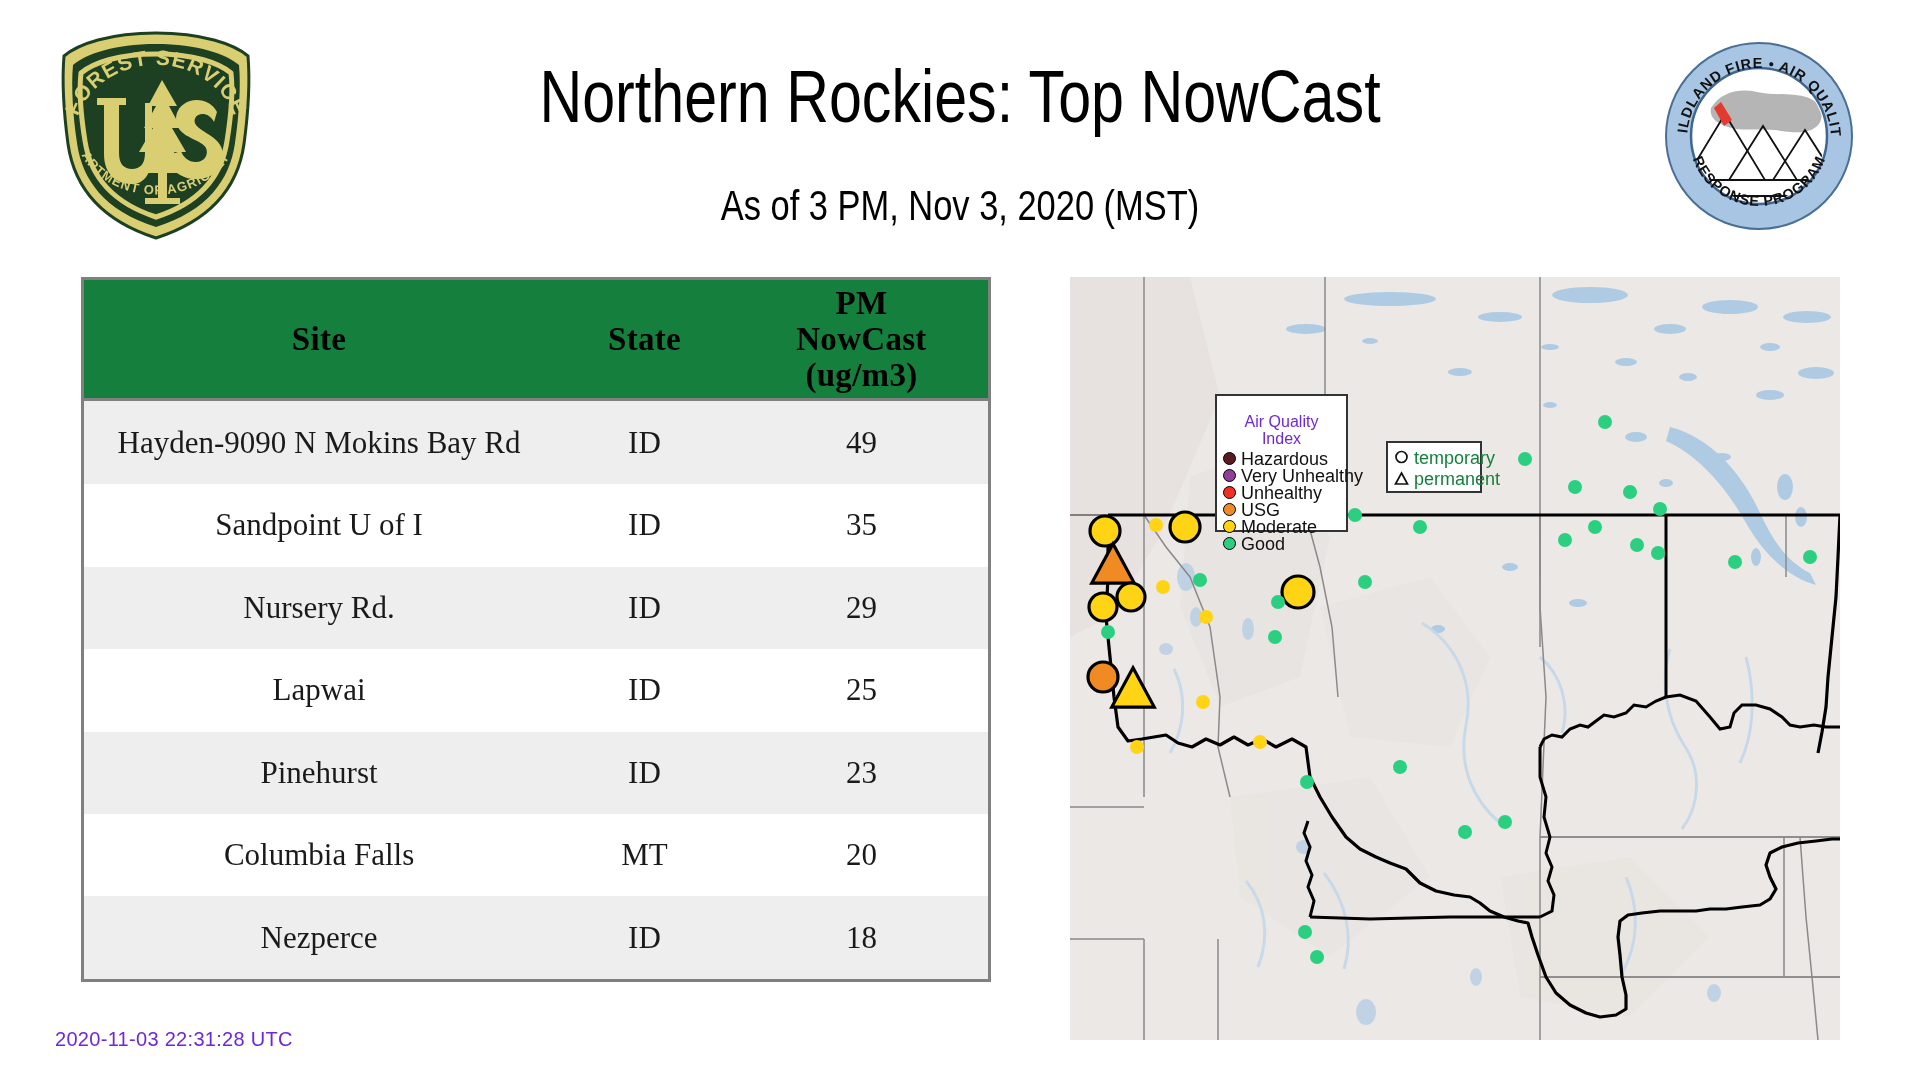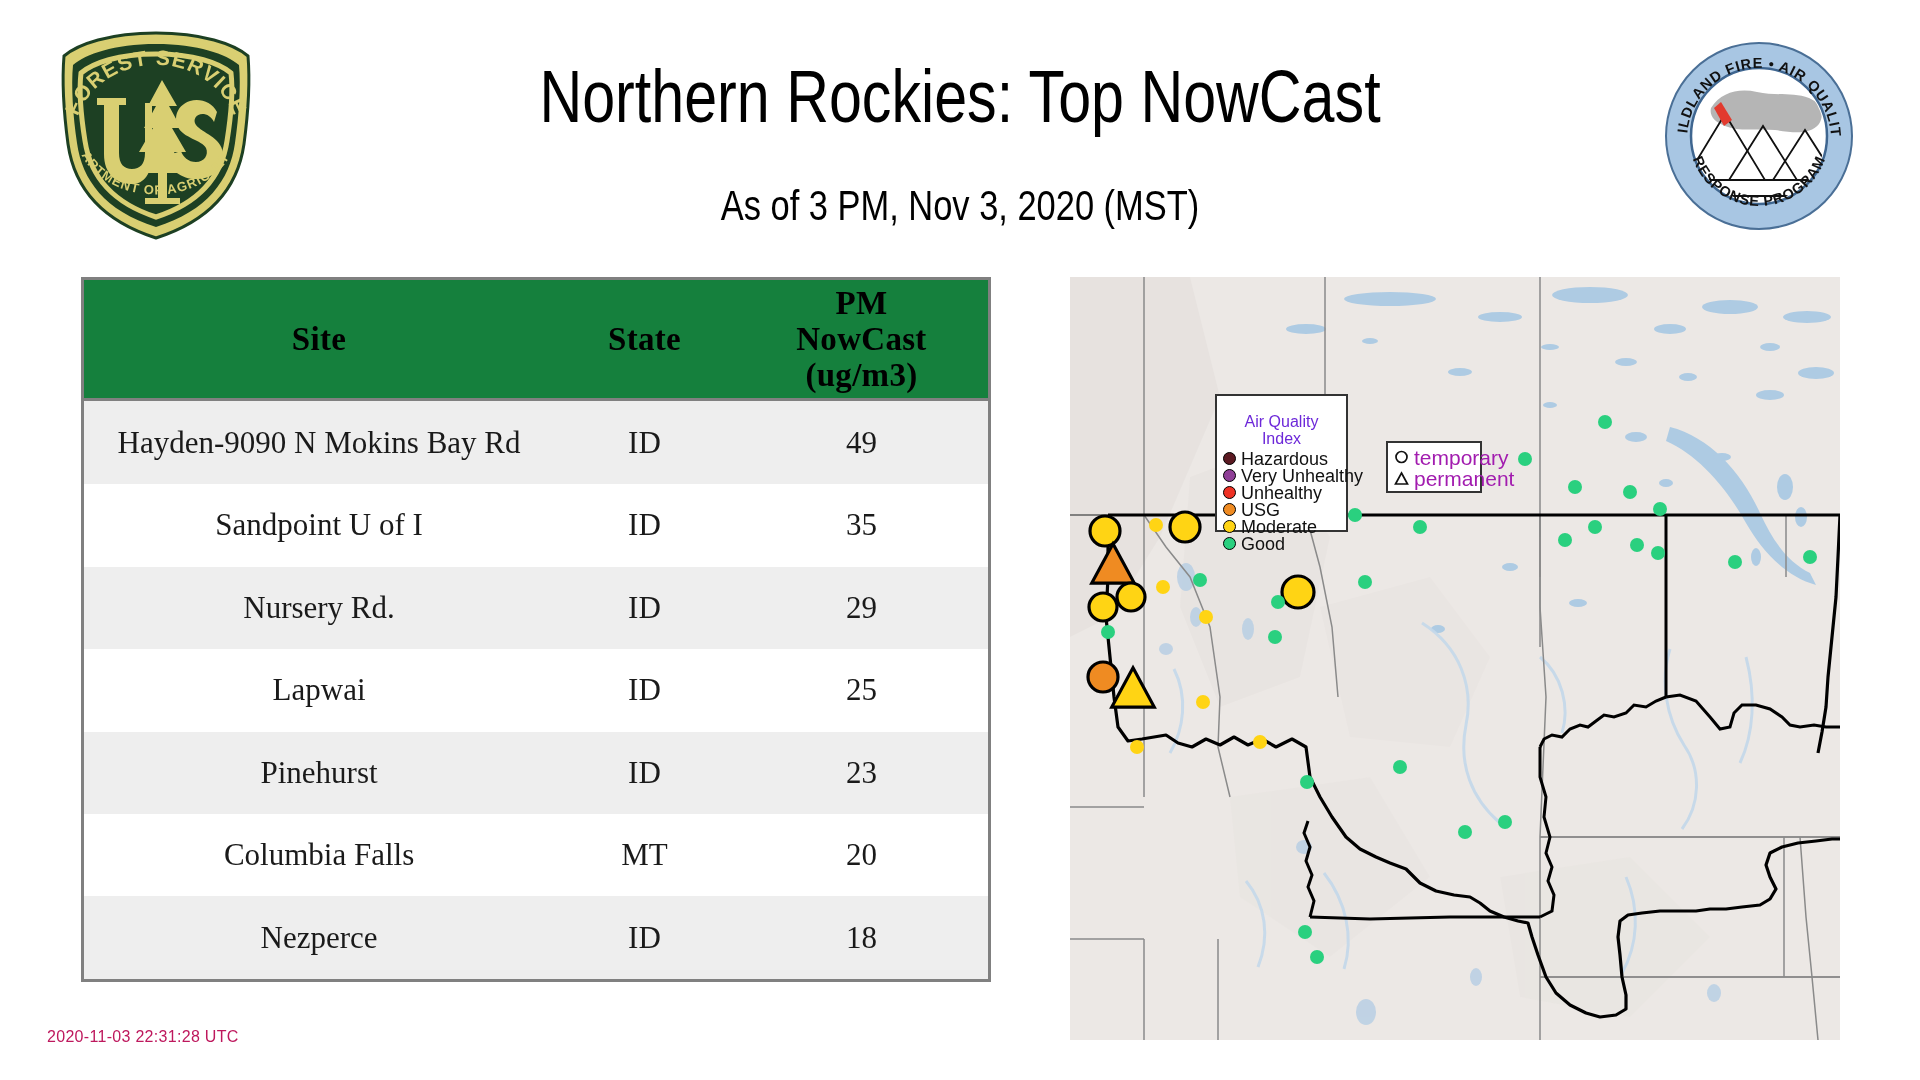--- a/index.html
+++ b/index.html
@@ -104,24 +104,24 @@
   table.site-table tbody tr:nth-child(odd) { background: #eeeeee; }
   table.site-table tbody tr:nth-child(even) { background: #ffffff; }
   .col-site { width: 52%; }
   .col-state { width: 20%; }
   .col-pm { width: 28%; }
   .hdr-pm-line { display: block; }
 
   
   #timestamp {
     position: absolute;
-    left: 47px;
+    left: 55px;
     top: 1028px;
-    font-size: 16px;
-    color: #be185d;
+    font-size: 20px;
+    color: #6d28d9;
     letter-spacing: 0.3px;
   }
 
   
   #map-panel {
     position: absolute;
     left: 1070px;
     top: 277px;
     width: 770px;
     height: 763px;
@@ -185,23 +185,23 @@
     align-items: center;
     height: 21px;
   }
   .shape-glyph {
     width: 17px;
     height: 17px;
     margin-right: 4px;
     flex: 0 0 auto;
   }
   .shape-label {
-    font-size: 21px;
+    font-size: 18px;
     line-height: 16px;
-    color: #a21caf;
+    color: #15803d;
     white-space: nowrap;
   }
 </style>
 </head>
 <body>
 
 <div id="usfs-logo">
   <svg viewBox="0 0 208 215" width="208" height="215" aria-hidden="true">
     <path d="M104 5 C150 5 182 16 196 28 C198 52 196 86 192 116 C186 158 160 192 104 210
              C48 192 22 158 16 116 C12 86 10 52 12 28 C26 16 58 5 104 5 Z" fill="#d9cf72" stroke="#1d4023" stroke-width="3"></path>

